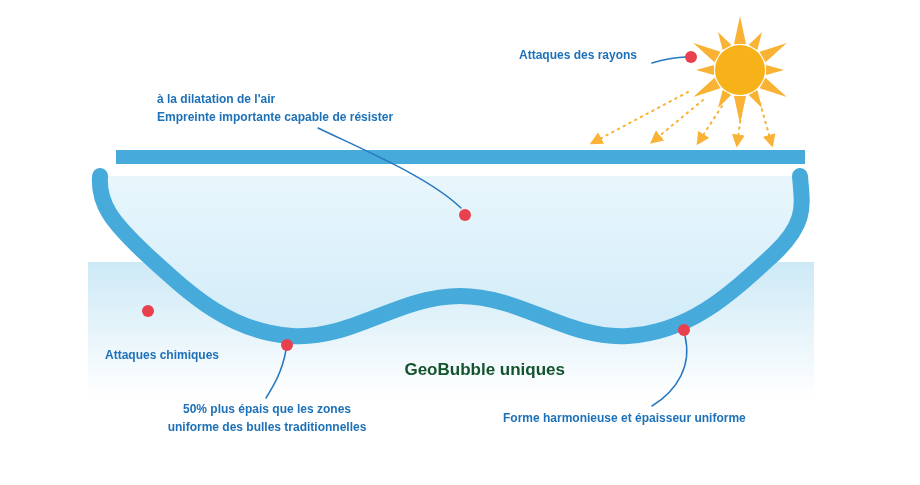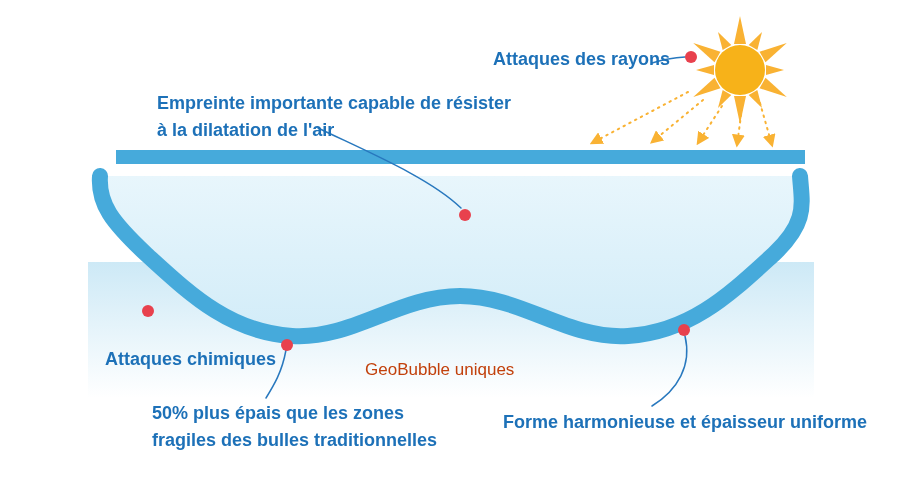--- a/index.html
+++ b/index.html
@@ -7,32 +7,32 @@
     position:relative;
     width:920px;height:485px;
     background:#ffffff;
     overflow:hidden;
     font-family:"Liberation Sans", sans-serif;
   }
   .canvas svg{position:absolute;left:0;top:0;}
   .lbl{
     position:absolute;
     color:#1D71B8;
-    font-size:18px;
+    font-size:12px;
     font-weight:600;
     line-height:1.5;
     white-space:nowrap;
   }
   .lbl.center{text-align:center;}
   .title{
     position:absolute;
-    color:#c2410c;
+    color:#14532d;
     font-size:17px;
-    font-weight:400;
-    text-align:left;
+    font-weight:700;
+    text-align:right;
   }
 </style>
 </head>
 <body>
 
 <div class="canvas">
 
   <svg width="920" height="485" viewBox="0 0 920 485">
     <defs>
       <linearGradient id="bandGrad" x1="0" y1="0" x2="0" y2="1">
@@ -105,32 +105,32 @@
     <g fill="#E8414D">
       <circle cx="691" cy="57" r="6"></circle>
       <circle cx="465" cy="215" r="6"></circle>
       <circle cx="148" cy="311" r="6"></circle>
       <circle cx="287" cy="345" r="6"></circle>
       <circle cx="684" cy="330" r="6"></circle>
     </g>
   </svg>
 
   <div class="lbl" style="left:157px;top:90px;">
+    <div>à la dilatation de l'air</div>
     <div>Empreinte importante capable de résister</div>
-    <div>à la dilatation de l'air</div>
   </div>
 
   <div class="lbl center" style="left:493px;top:46px;width:170px;">
     <div>Attaques des rayons</div>
   </div>
 
   <div class="lbl" style="left:105px;top:346px;">Attaques chimiques</div>
 
   <div class="title" style="left:365px;top:360px;width:200px;">GeoBubble uniques</div>
 
   <div class="lbl center" style="left:152px;top:400px;width:230px;">
     <div>50% plus épais que les zones</div>
-    <div>fragiles des bulles traditionnelles</div>
+    <div>uniforme des bulles traditionnelles</div>
   </div>
 
   <div class="lbl" style="left:503px;top:409px;">Forme harmonieuse et épaisseur uniforme</div>
 
 </div>
 
 </body></html>

